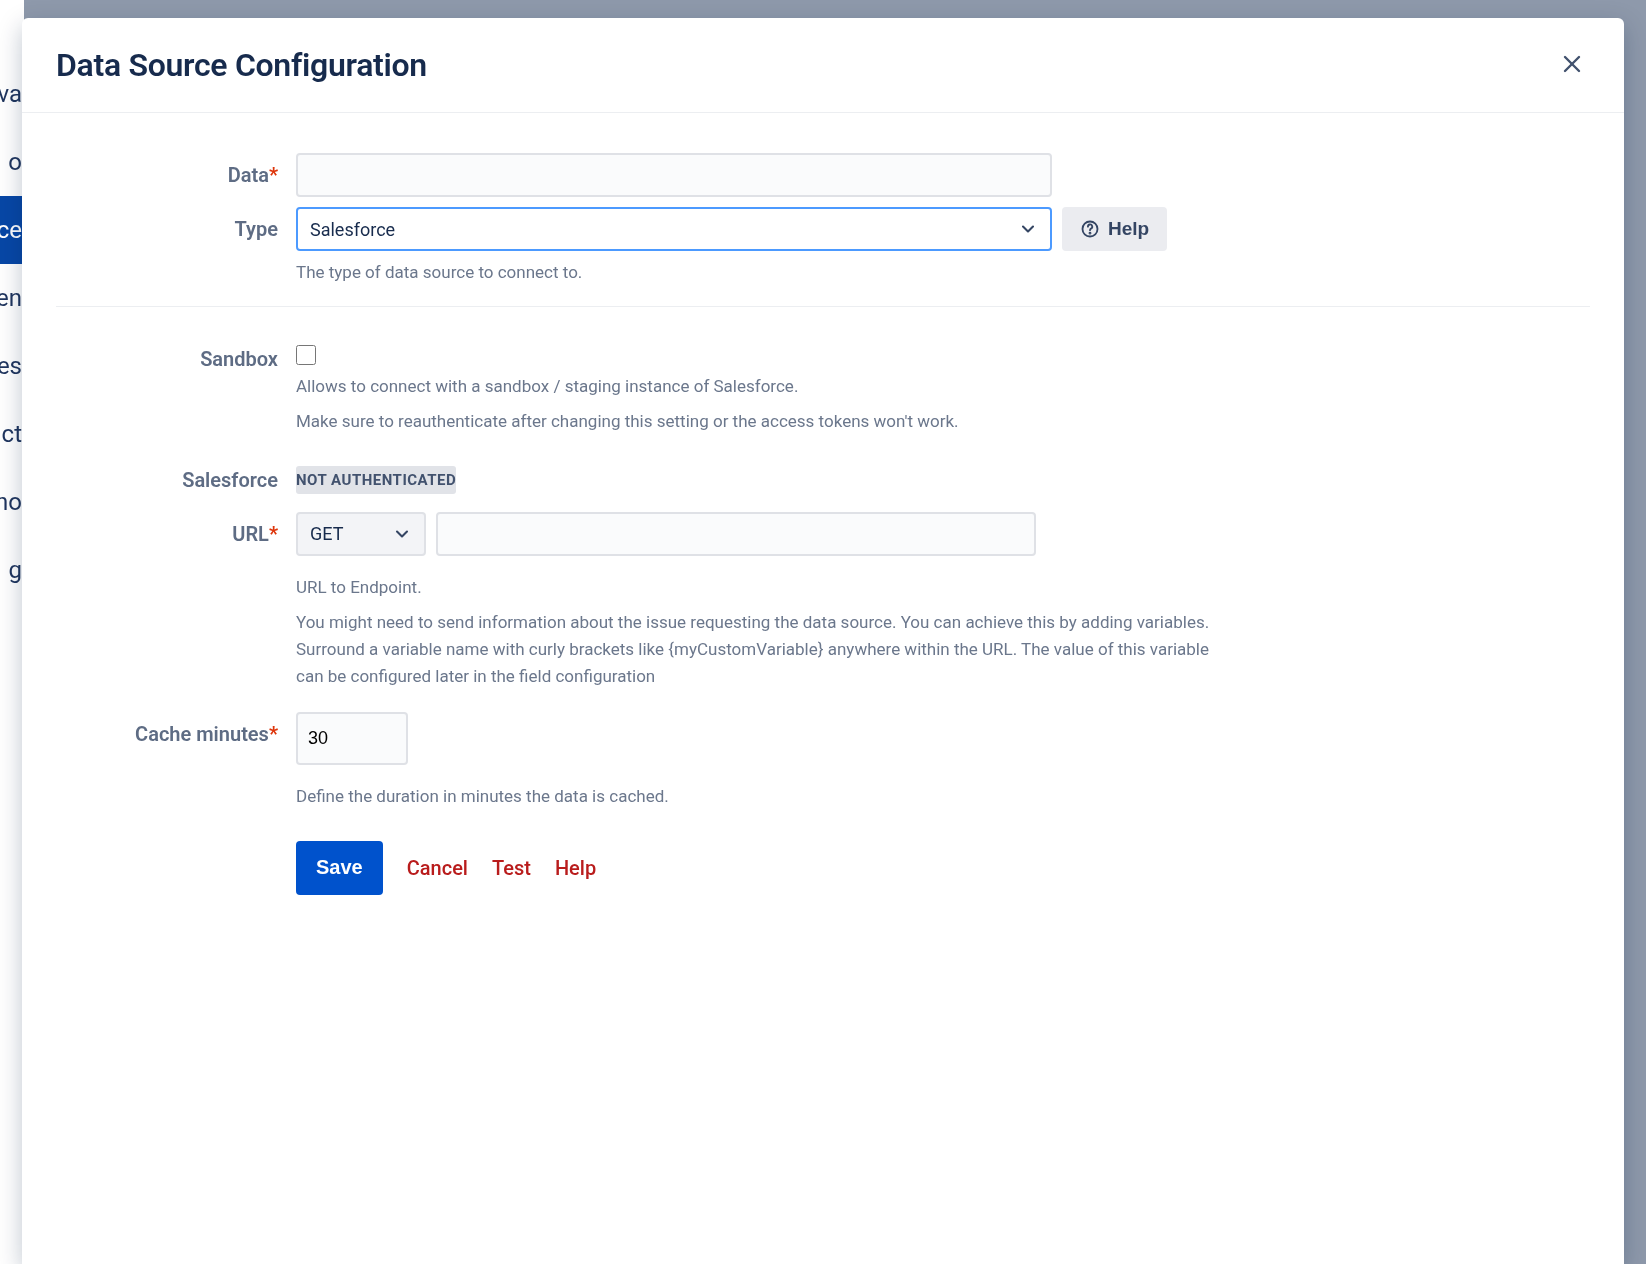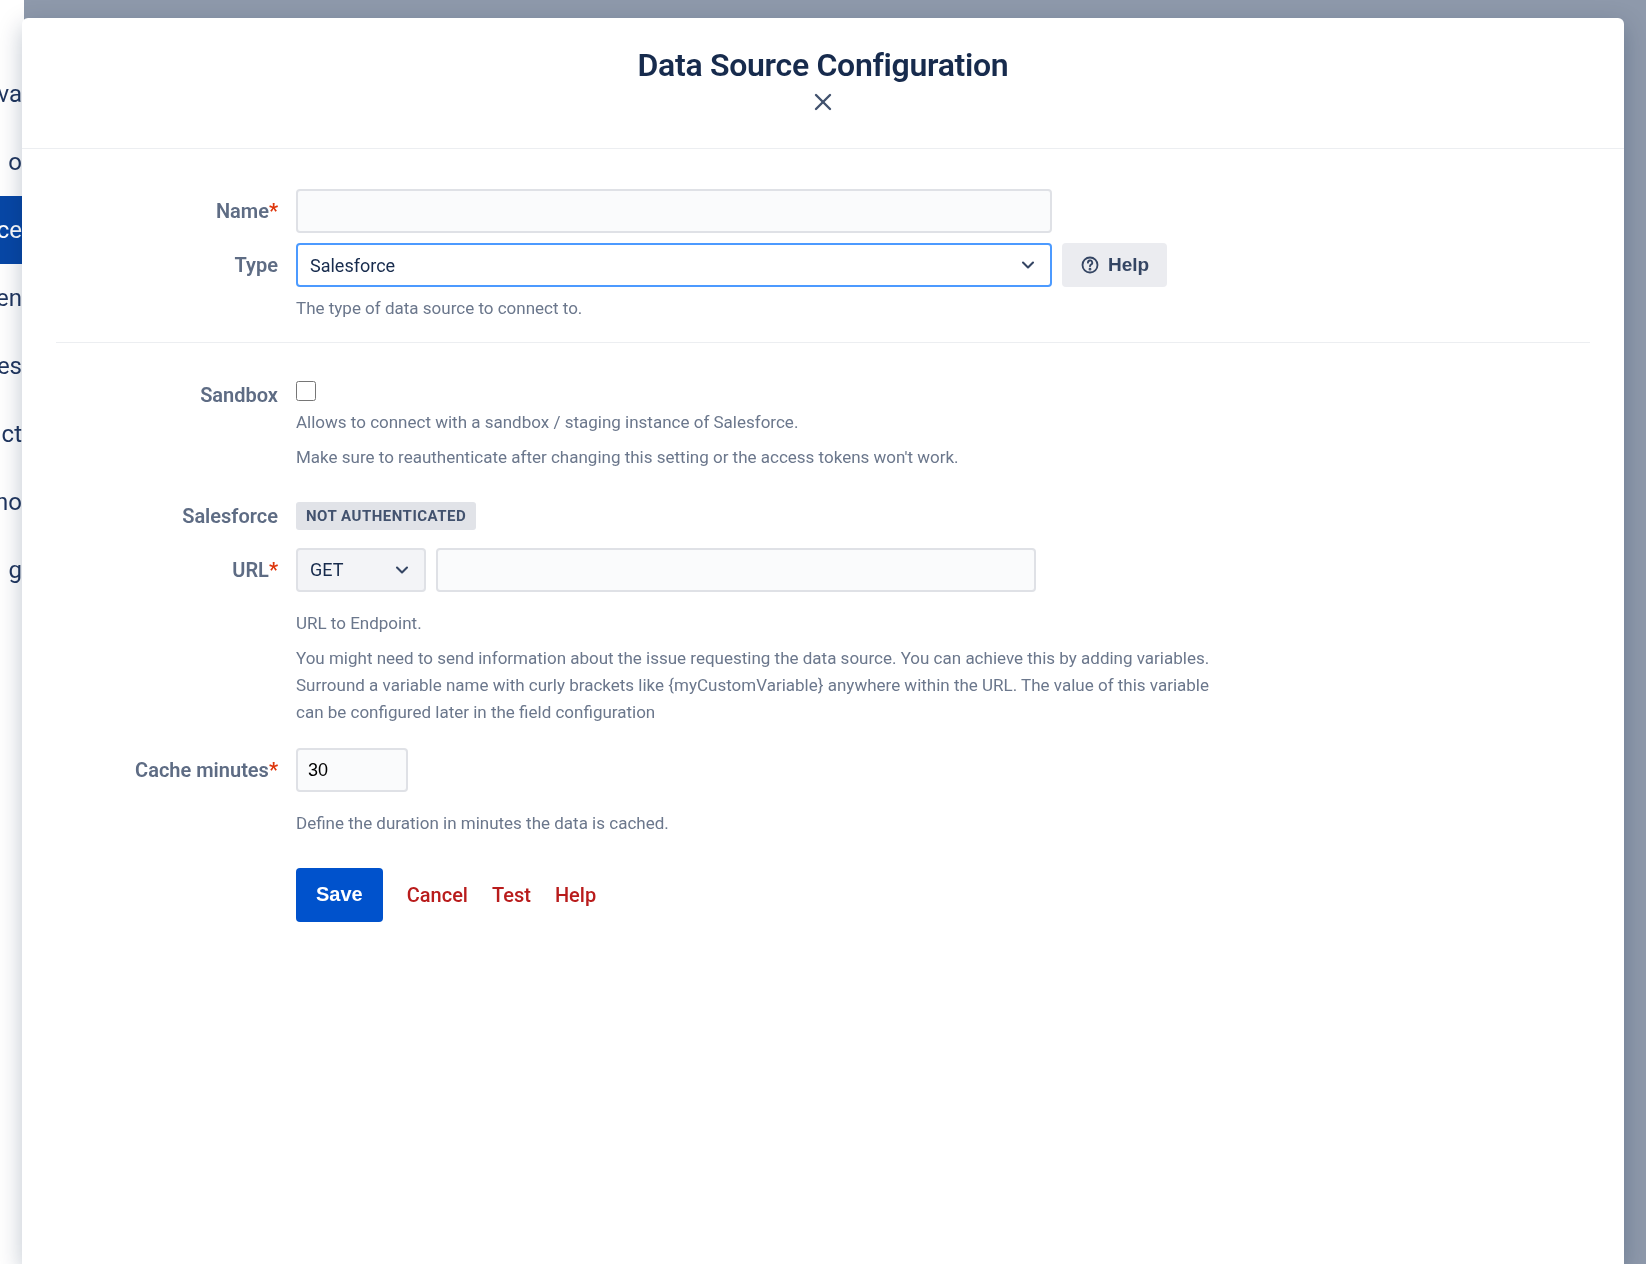--- a/index.html
+++ b/index.html
@@ -49,25 +49,24 @@
     background: #fff;
     border-radius: 6px 6px 0 0;
     box-shadow: 0 8px 24px rgba(9,30,66,.25);
     display: flex;
     flex-direction: column;
     overflow: hidden;
   }
 
   .modal-header {
     display: flex;
-    align-items: center;
+    align-items: flex-start;
     justify-content: space-between;
     padding: 28px 34px 28px 34px;
     border-bottom: 1px solid #eceef1;
-    flex-direction: column;
   }
   .modal-title {
     font-size: 32px;
     font-weight: 600;
     color: #172b4d;
     letter-spacing: -0.3px;
   }
   .close-btn {
     background: none;
     border: none;
@@ -145,21 +144,21 @@
     border: 2px solid #dfe1e6;
     border-radius: 4px;
     padding: 16px 12px;
     background: #f3f4f7;
     cursor: pointer;
     min-width: 130px;
   }
   .plain-select svg { width: 20px; height: 20px; color: #344563; }
 
   .number-input {
-    height: 44px;
+    height: 53px;
     width: 112px;
     border: 2px solid #dfe1e6;
     border-radius: 4px;
     font-size: 18px;
     padding: 0 10px;
     background: #fafbfc;
   }
 
   .help-text {
     font-size: 17px;
@@ -188,21 +187,21 @@
   }
   .btn-help svg { width: 20px; height: 20px; }
 
   .badge {
     display: inline-block;
     background: #e1e3e8;
     color: #42526e;
     font-size: 15px;
     font-weight: 700;
     letter-spacing: 0.5px;
-    padding: 5px 10px;
+    padding: 5px 0;
     border-radius: 3px;
   }
 
   .section-hr {
     border: none;
     border-top: 1px solid #eceef1;
     margin: 20px 0 30px 0;
   }
 
   .actions-row {
@@ -254,21 +253,21 @@
         <line x1="5" y1="5" x2="19" y2="19"></line>
           <line x1="19" y1="5" x2="5" y2="19"></line>
       </svg>
     </button>
   </div>
 
   <div class="modal-body">
 
     <div class="form-row">
       <div class="form-label">
-        <span>Name</span><span class="req">*</span>
+        <span>Data</span><span class="req">*</span>
       </div>
       <div class="form-control-col">
         <div class="control-line name-input-wrap">
           <input class="text-input" type="text" value="" style="">
         </div>
       </div>
     </div>
 
     <div class="form-row" style="margin-top:10px;">
       <div class="form-label">

